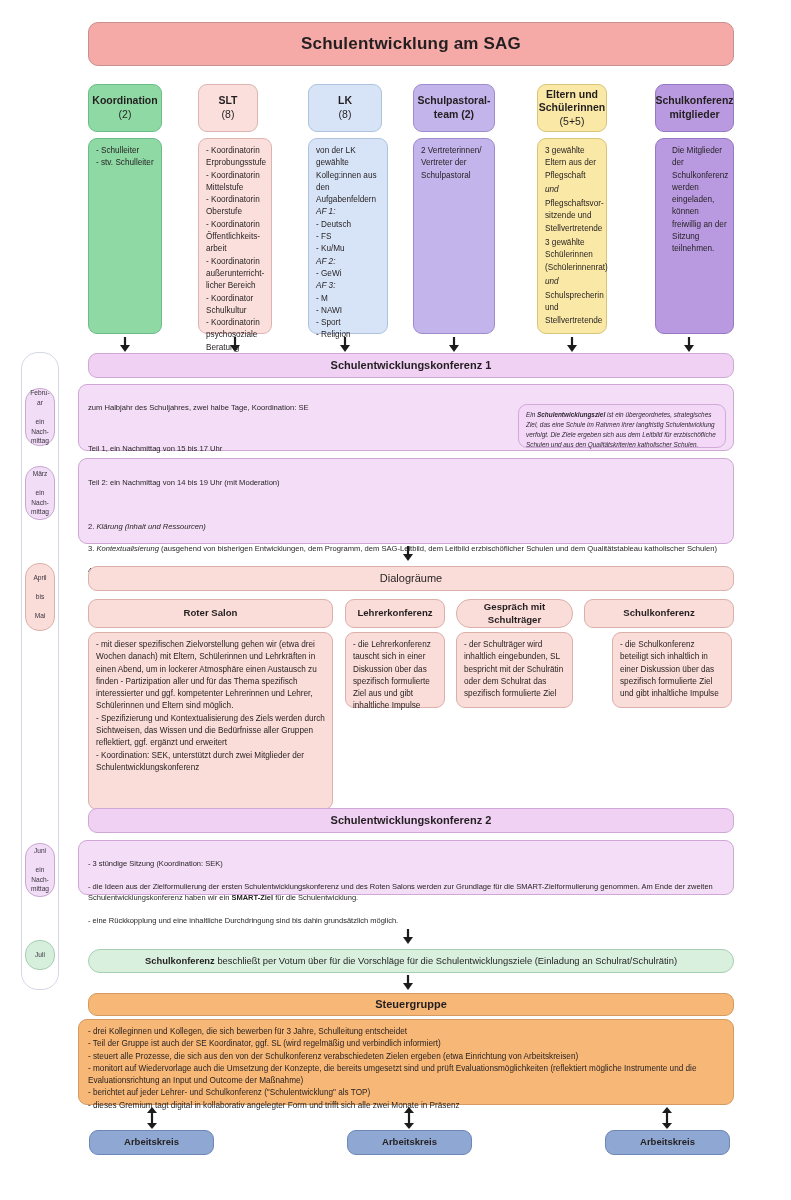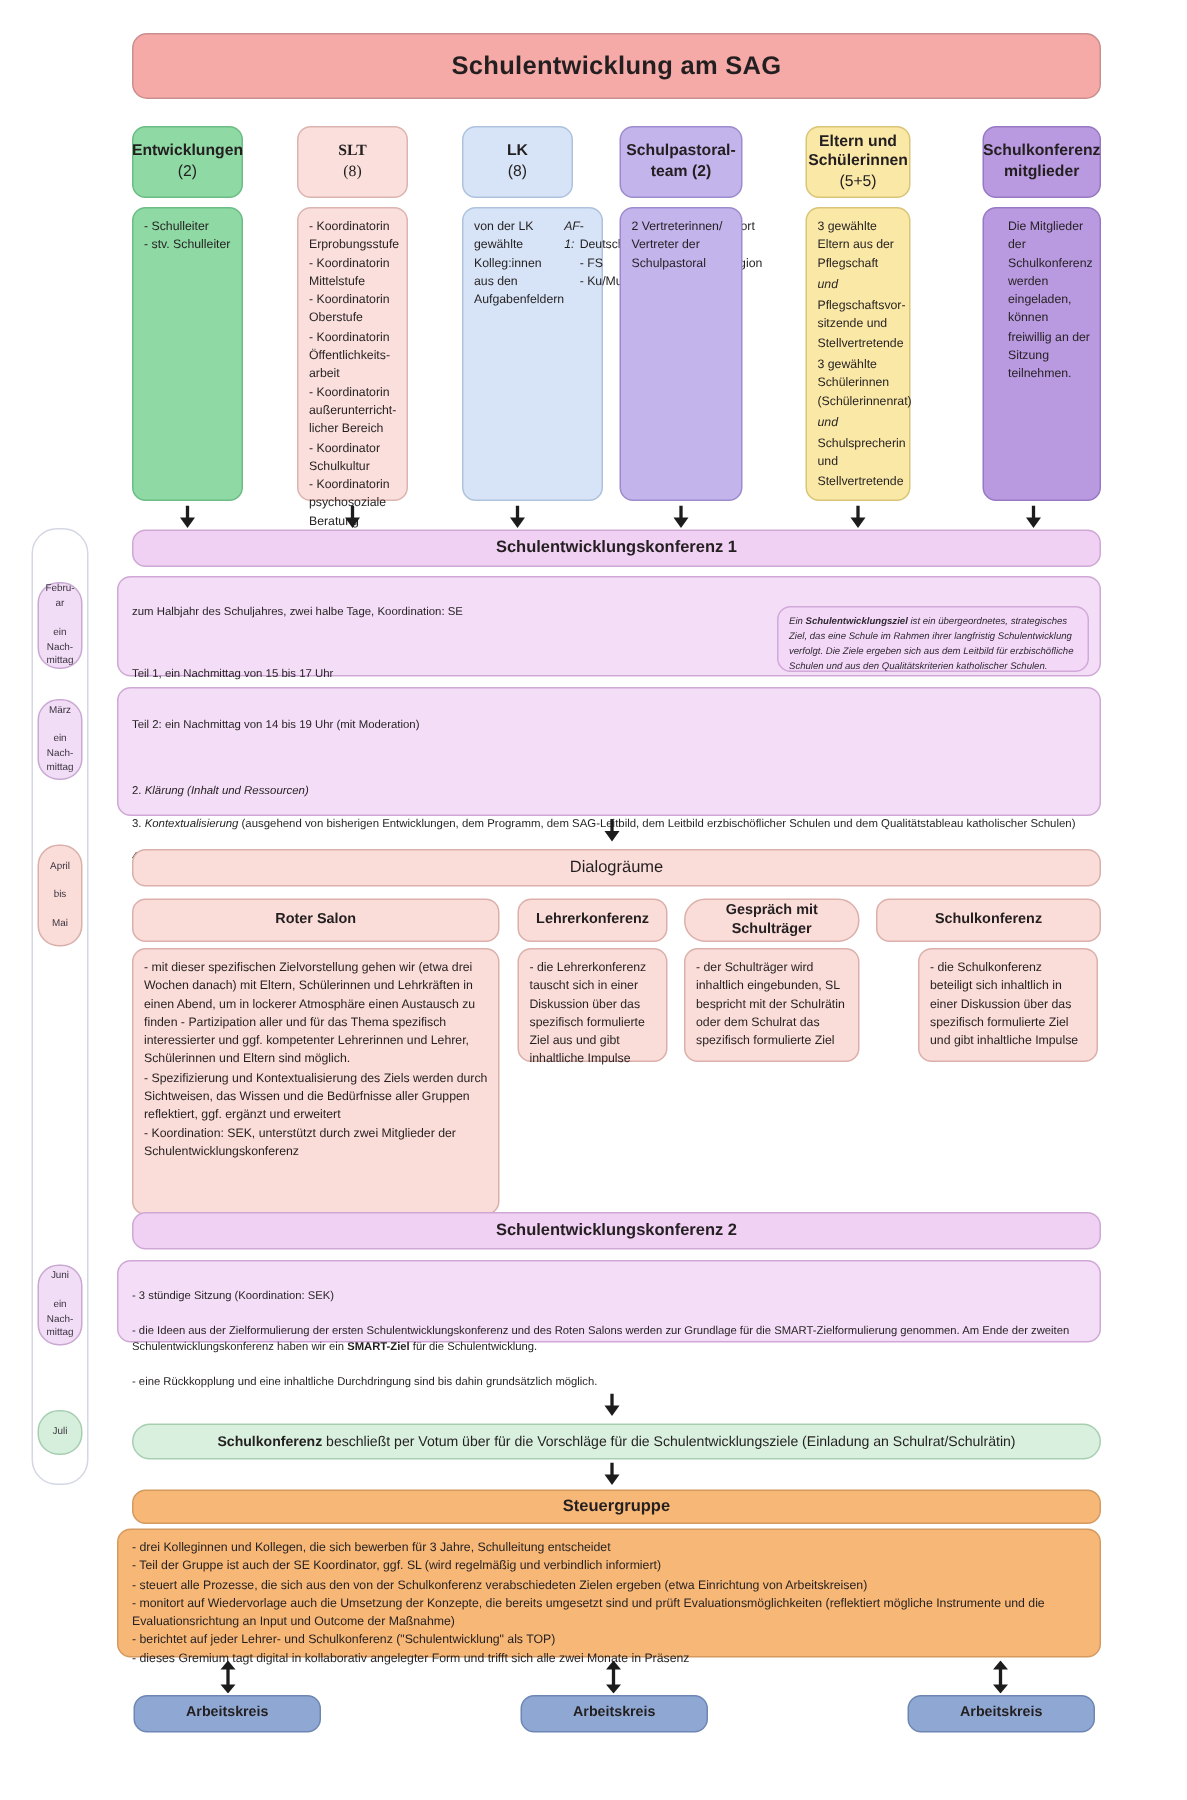--- a/index.html
+++ b/index.html
@@ -150,24 +150,24 @@
 </head>
 <body>
 
 <div id="page">
 
   <div class="node" id="title-bar">
     <span>Schulentwicklung am SAG</span>
   </div>
 
   <div class="node col-head c-green" style="left:88px;  top:84px; width:74px;">
-    <span>Entwicklungen</span>
+    <span>Koordination</span>
     <span class="cnt">(2)</span>
   </div>
-  <div class="node col-head c-pinkpale" style="left:198px; top:84px; width:74px;font-family:Liberation Serif, serif;">
+  <div class="node col-head c-pinkpale" style="left:198px; top:84px; width:60px;">
     <span>SLT</span>
     <span class="cnt">(8)</span>
   </div>
   <div class="node col-head c-blue" style="left:308px; top:84px; width:74px;">
     <span>LK</span>
     <span class="cnt">(8)</span>
   </div>
   <div class="node col-head c-purple" style="left:413px; top:84px; width:82px; white-space:pre-line;">
     <span>Schulpastoral-
 team (2)</span>
@@ -189,21 +189,21 @@
     <span>- Koordinatorin Erprobungsstufe
 - Koordinatorin Mittelstufe
 - Koordinatorin Oberstufe
 - Koordinatorin Öffentlichkeits-arbeit
 - Koordinatorin außerunterricht-licher Bereich
 - Koordinator Schulkultur
 - Koordinatorin psychosoziale Beratung
 - Koordinator Schulentwicklung</span>
   </div>
 
-  <div class="node body col-body c-blue" style="left:308px; top:138px; width:94px; height:196px; flex-direction:row;">
+  <div class="node body col-body c-blue" style="left:308px; top:138px; width:80px; height:196px; flex-direction:column;">
     <span>von der LK gewählte Kolleg:innen aus den Aufgabenfeldern</span>
     <span style="height:8px"></span>
     <span style="font-style:italic">AF 1:</span>
     <span>- Deutsch
 - FS
 - Ku/Mu</span>
     <span style="font-style:italic">AF 2:</span>
     <span>- GeWi</span>
     <span style="font-style:italic">AF 3:</span>
     <span>- M

